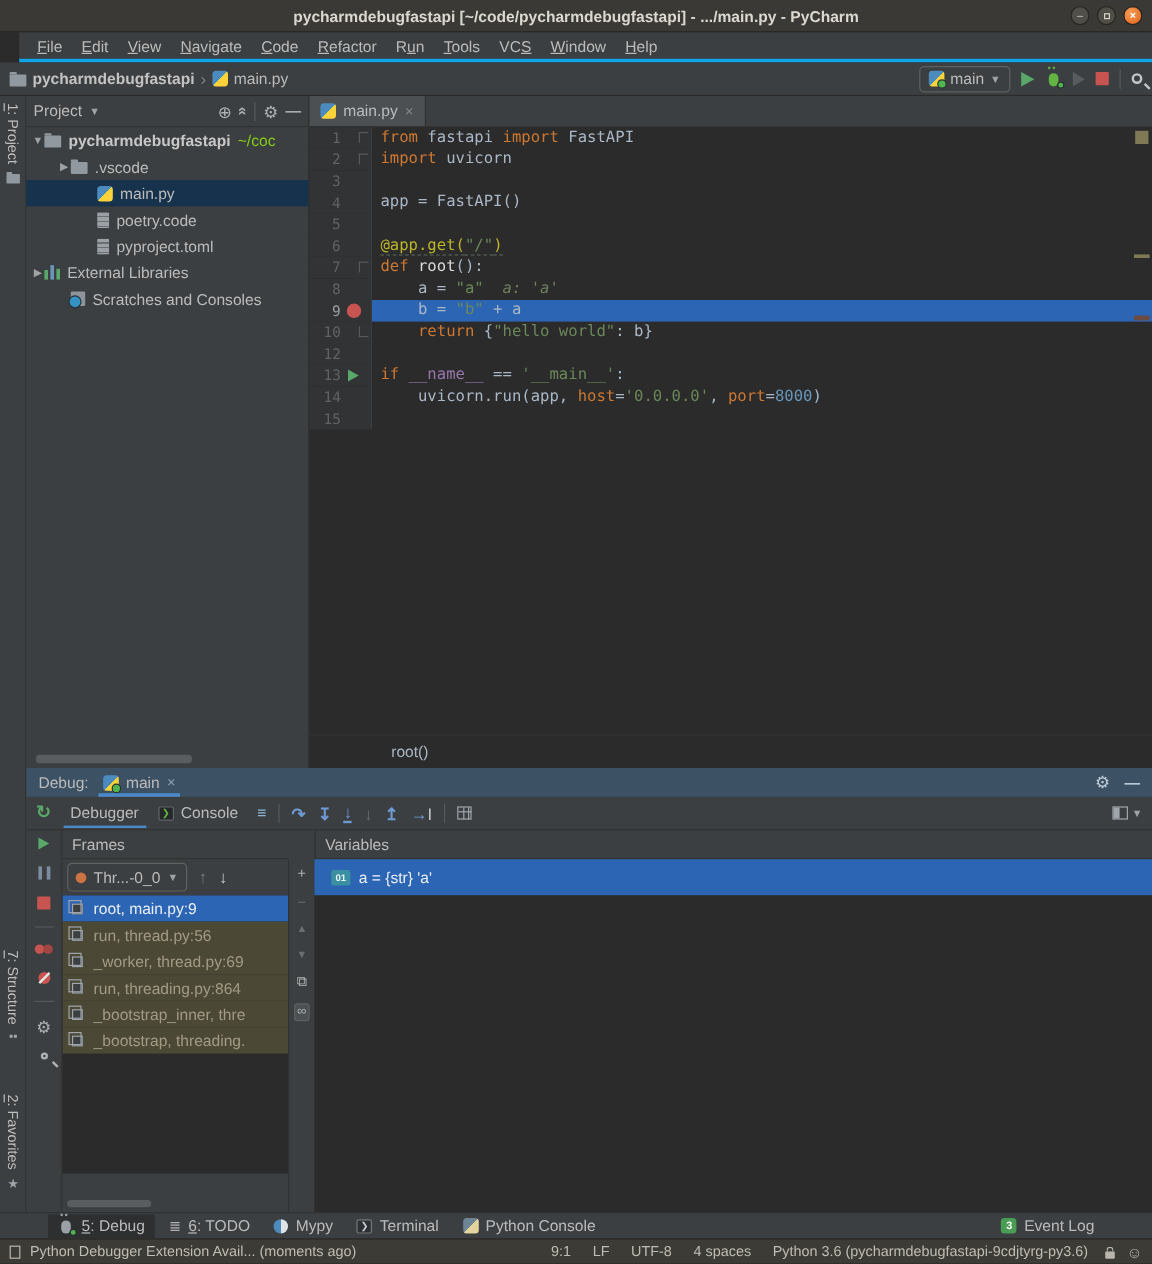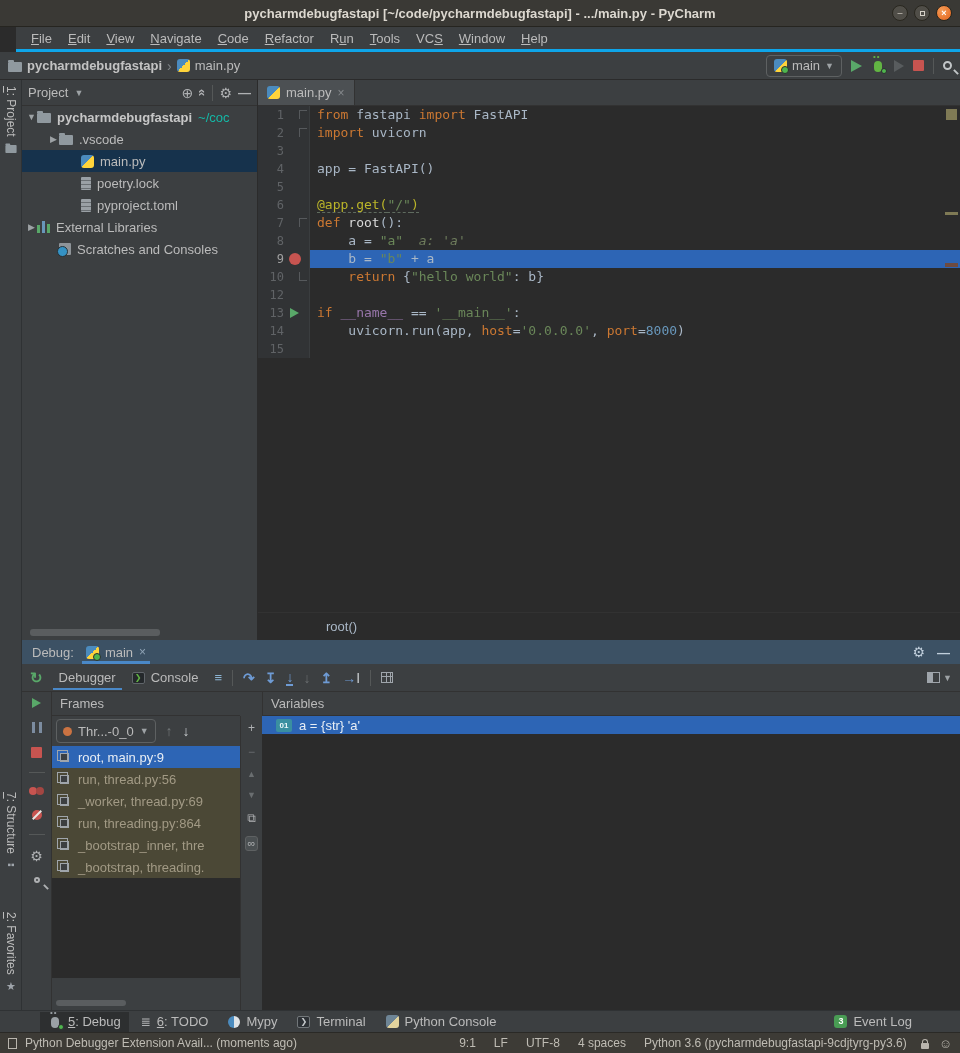--- a/index.html
+++ b/index.html
@@ -113,21 +113,21 @@
   
   #project-panel { left:22px; top:0; width:236px; height:560px; background:#3c3f41; border-right:1px solid #2b2b2b; }
   #project-header { height:26px; display:flex; align-items:center; padding:0 6px; gap:6px; border-bottom:1px solid #323232; }
   #project-header .title { color:#bbbbbb; }
   #project-header .spacer { flex:1; }
   .tree-row { position:relative; height:22px; display:flex; align-items:center; white-space:nowrap; overflow:hidden; }
   .tree-row.selected { background:#16324c; }
   .tree-arrow { color:#9da2a5; font-size:9px; width:11px; text-align:center; flex:none; }
   .tree-label { margin-left:6px; color:#bbbbbb; }
   .tree-label.bold { font-weight:bold; color:#c7c7c7; }
-  .tree-hint { color:#14b8a6; margin-left:6px; }
+  .tree-hint { color:#84cc16; margin-left:6px; }
   #project-hscroll { position:absolute; left:8px; bottom:4px; width:130px; height:7px; background:#5a5d5f; border-radius:3px; }
 
   
   #editor { left:258px; top:0; width:702px; height:560px; background:#2b2b2b; }
   #tabbar { height:26px; background:#3c3f41; border-bottom:1px solid #323232; display:flex; }
   #tab-main { background:#4c5053; display:flex; align-items:center; gap:6px; padding:0 9px; border-right:1px solid #323232; }
   #tab-main .close { color:#85898c; font-size:12px; }
   #code-area { position:relative; height:506px; overflow:hidden; font-family:"DejaVu Sans Mono", monospace; font-size:13px; }
   .code-line { display:flex; height:18px; line-height:18px; }
   .gutter-cell { width:52px; flex:none; background:#313335; border-right:1px solid #3a3d3f; color:#606366;
@@ -175,21 +175,21 @@
   .frame-row { height:22px; display:flex; align-items:center; gap:9px; padding-left:8px; white-space:nowrap; background:#4b4836; color:#a29a85; }
   .frame-row.selected { background:#2d65b5; color:#e8eef5; }
   #frames-hscroll { position:absolute; left:4px; bottom:4px; width:70px; height:6px; background:#5a5d5f; border-radius:3px; }
   #watch-toolbar { position:absolute; left:218px; top:24px; width:22px; height:294px; border-left:1px solid #323232;
       display:flex; flex-direction:column; align-items:center; padding-top:6px; gap:12px; color:#afb1b3; }
   .wt { font-size:12px; line-height:1; } .wt.dim { color:#6a6e70; } .wt.tri { font-size:9px; }
   .wt.toggled { background:#4b5052; border:1px solid #5e6162; border-radius:3px; padding:1px 2px; font-size:11px; }
   #vars-pane { position:absolute; left:240px; top:0; width:698px; height:318px; }
   #vars-pane .pane-header { border-left:1px solid #323232; }
   #vars-list { height:294px; background:#2b2b2b; }
-  .var-row { height:18px; display:flex; align-items:center; gap:7px; padding-left:14px; background:#2d65b5; color:#e8eef5; }
+  .var-row { height:30px; display:flex; align-items:center; gap:7px; padding-left:14px; background:#2d65b5; color:#e8eef5; }
   .var-badge { width:16px; height:13px; background:#3a8fa0; color:#eaf6f8; font-size:8px; font-weight:bold;
       text-align:center; line-height:13px; border-radius:2px; }
 
   
   #toolwindow-bar { left:0; top:1010px; width:960px; height:22px; background:#3c3f41; border-top:1px solid #2f3234;
       display:flex; align-items:center; padding-left:40px; gap:4px; }
   .tw-btn { display:flex; align-items:center; gap:6px; padding:2px 8px; height:20px; color:#bbbbbb; }
   .tw-btn.active { background:#2d2f30; }
   #tw-right { margin-left:auto; display:flex; align-items:center; gap:6px; padding-right:48px; }
   #statusbar { left:0; top:1032px; width:960px; height:21px; background:#3d3b36; border-top:1px solid #2a2926;
@@ -293,21 +293,21 @@
             <span class="tree-label">.vscode</span>
           </div>
           <div class="tree-row selected" style="padding-left: 48px;">
             <span class="tree-arrow"></span>
             <span class="ic ic-python"></span>
             <span class="tree-label">main.py</span>
           </div>
           <div class="tree-row" style="padding-left: 48px;">
             <span class="tree-arrow"></span>
             <span class="ic ic-file"></span>
-            <span class="tree-label">poetry.lock</span>
+            <span class="tree-label">poetry.code</span>
           </div>
           <div class="tree-row" style="padding-left: 48px;">
             <span class="tree-arrow"></span>
             <span class="ic ic-file"></span>
             <span class="tree-label">pyproject.toml</span>
           </div>
           <div class="tree-row" style="padding-left: 4px;">
             <span class="tree-arrow">▶</span>
             <span class="ic ic-extlib">
               <i></i>

